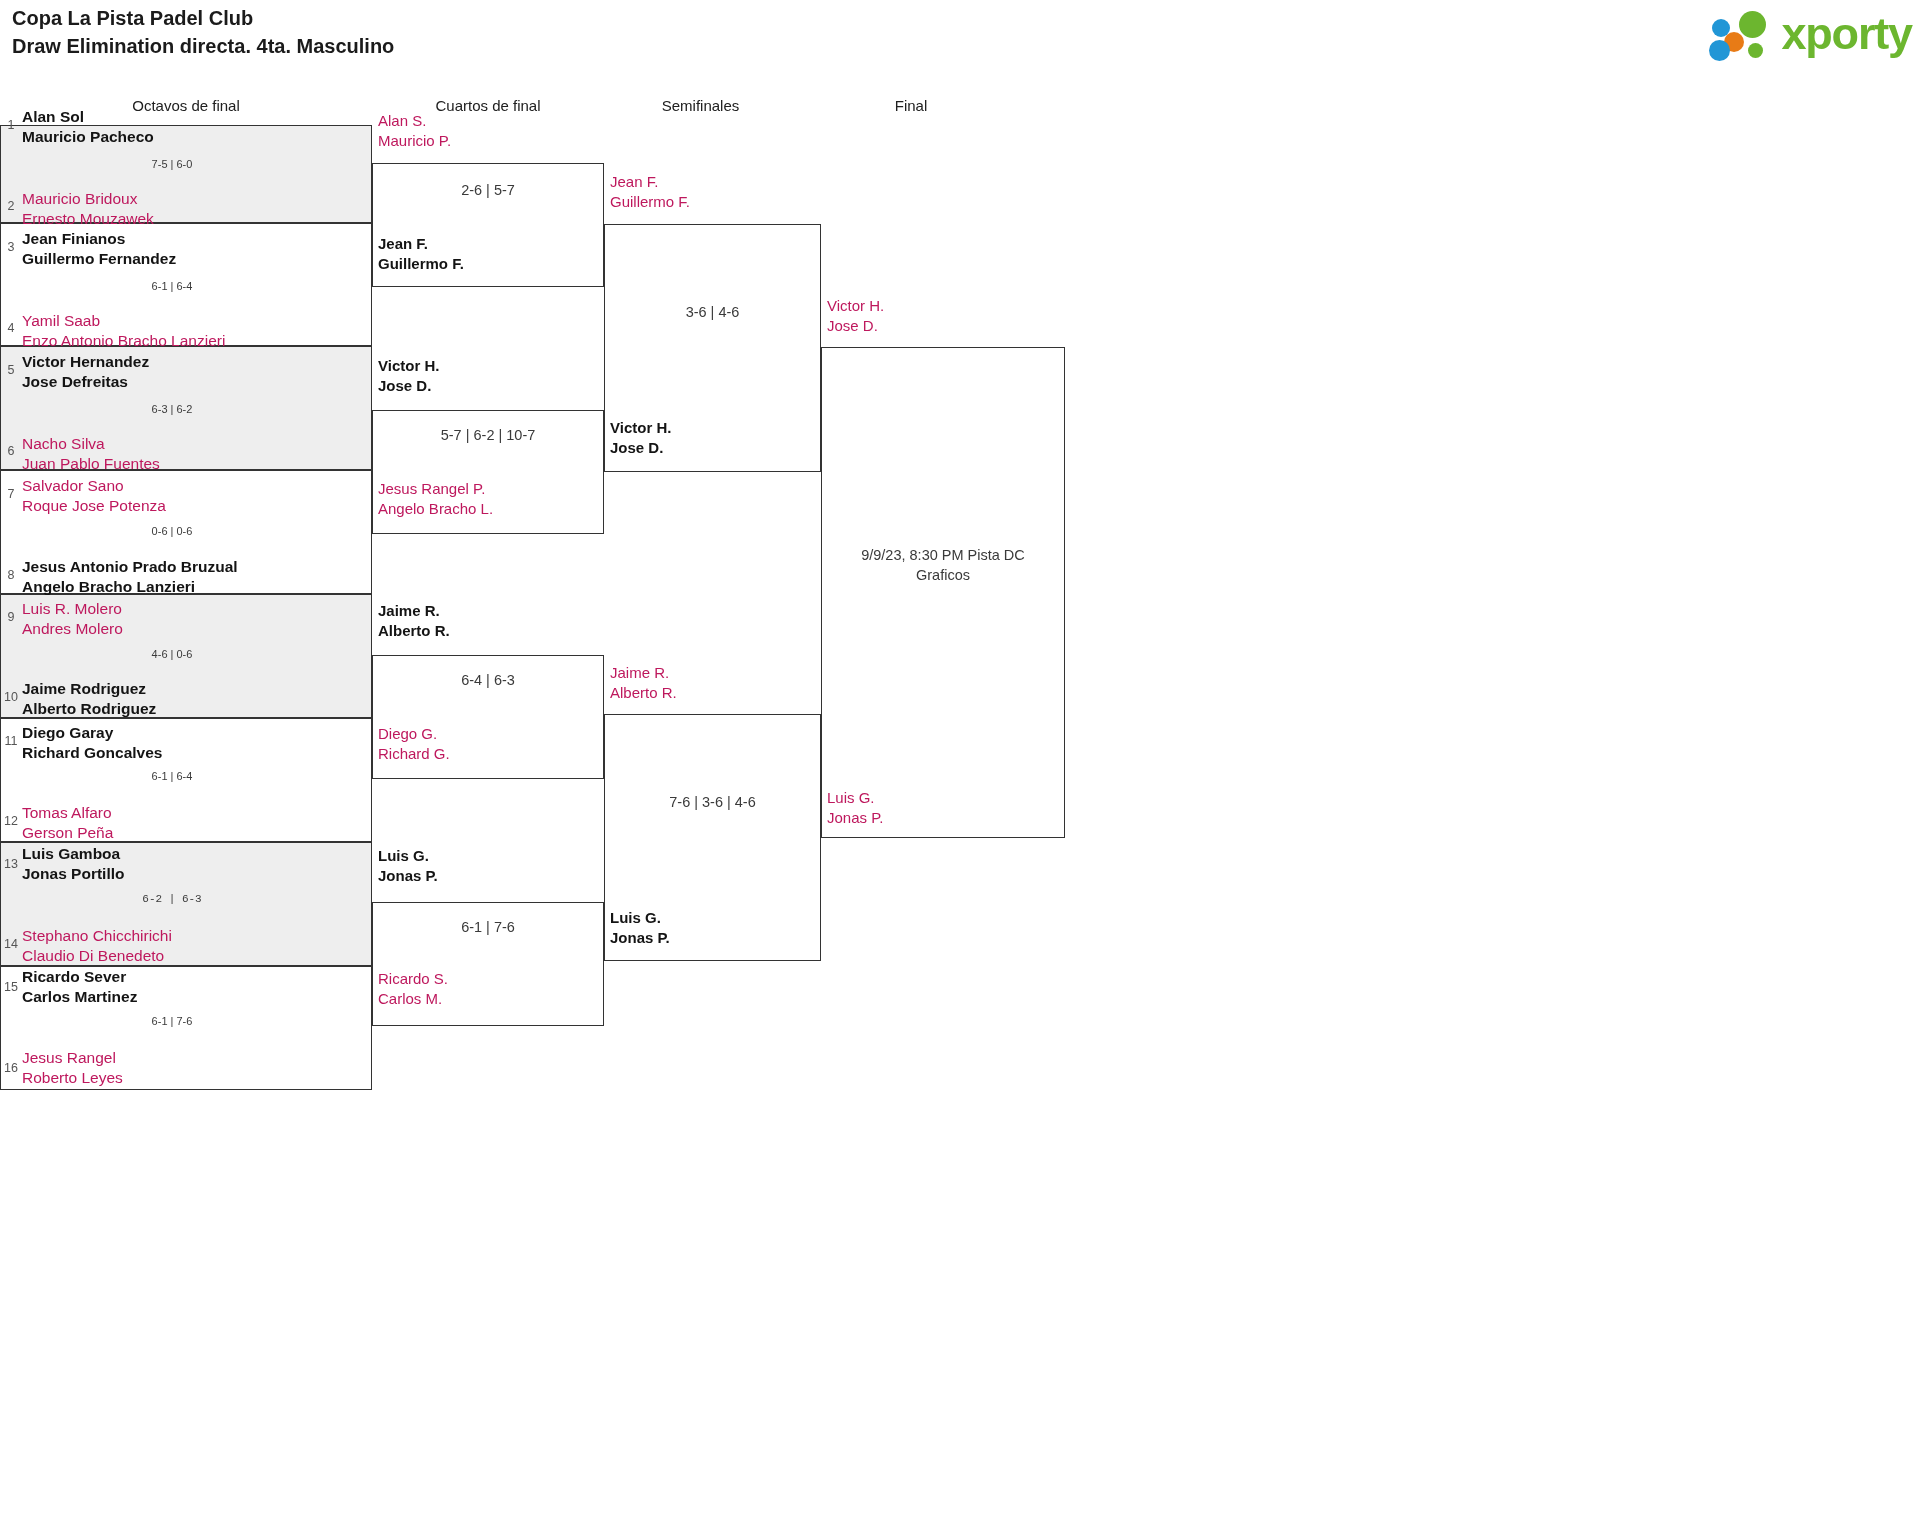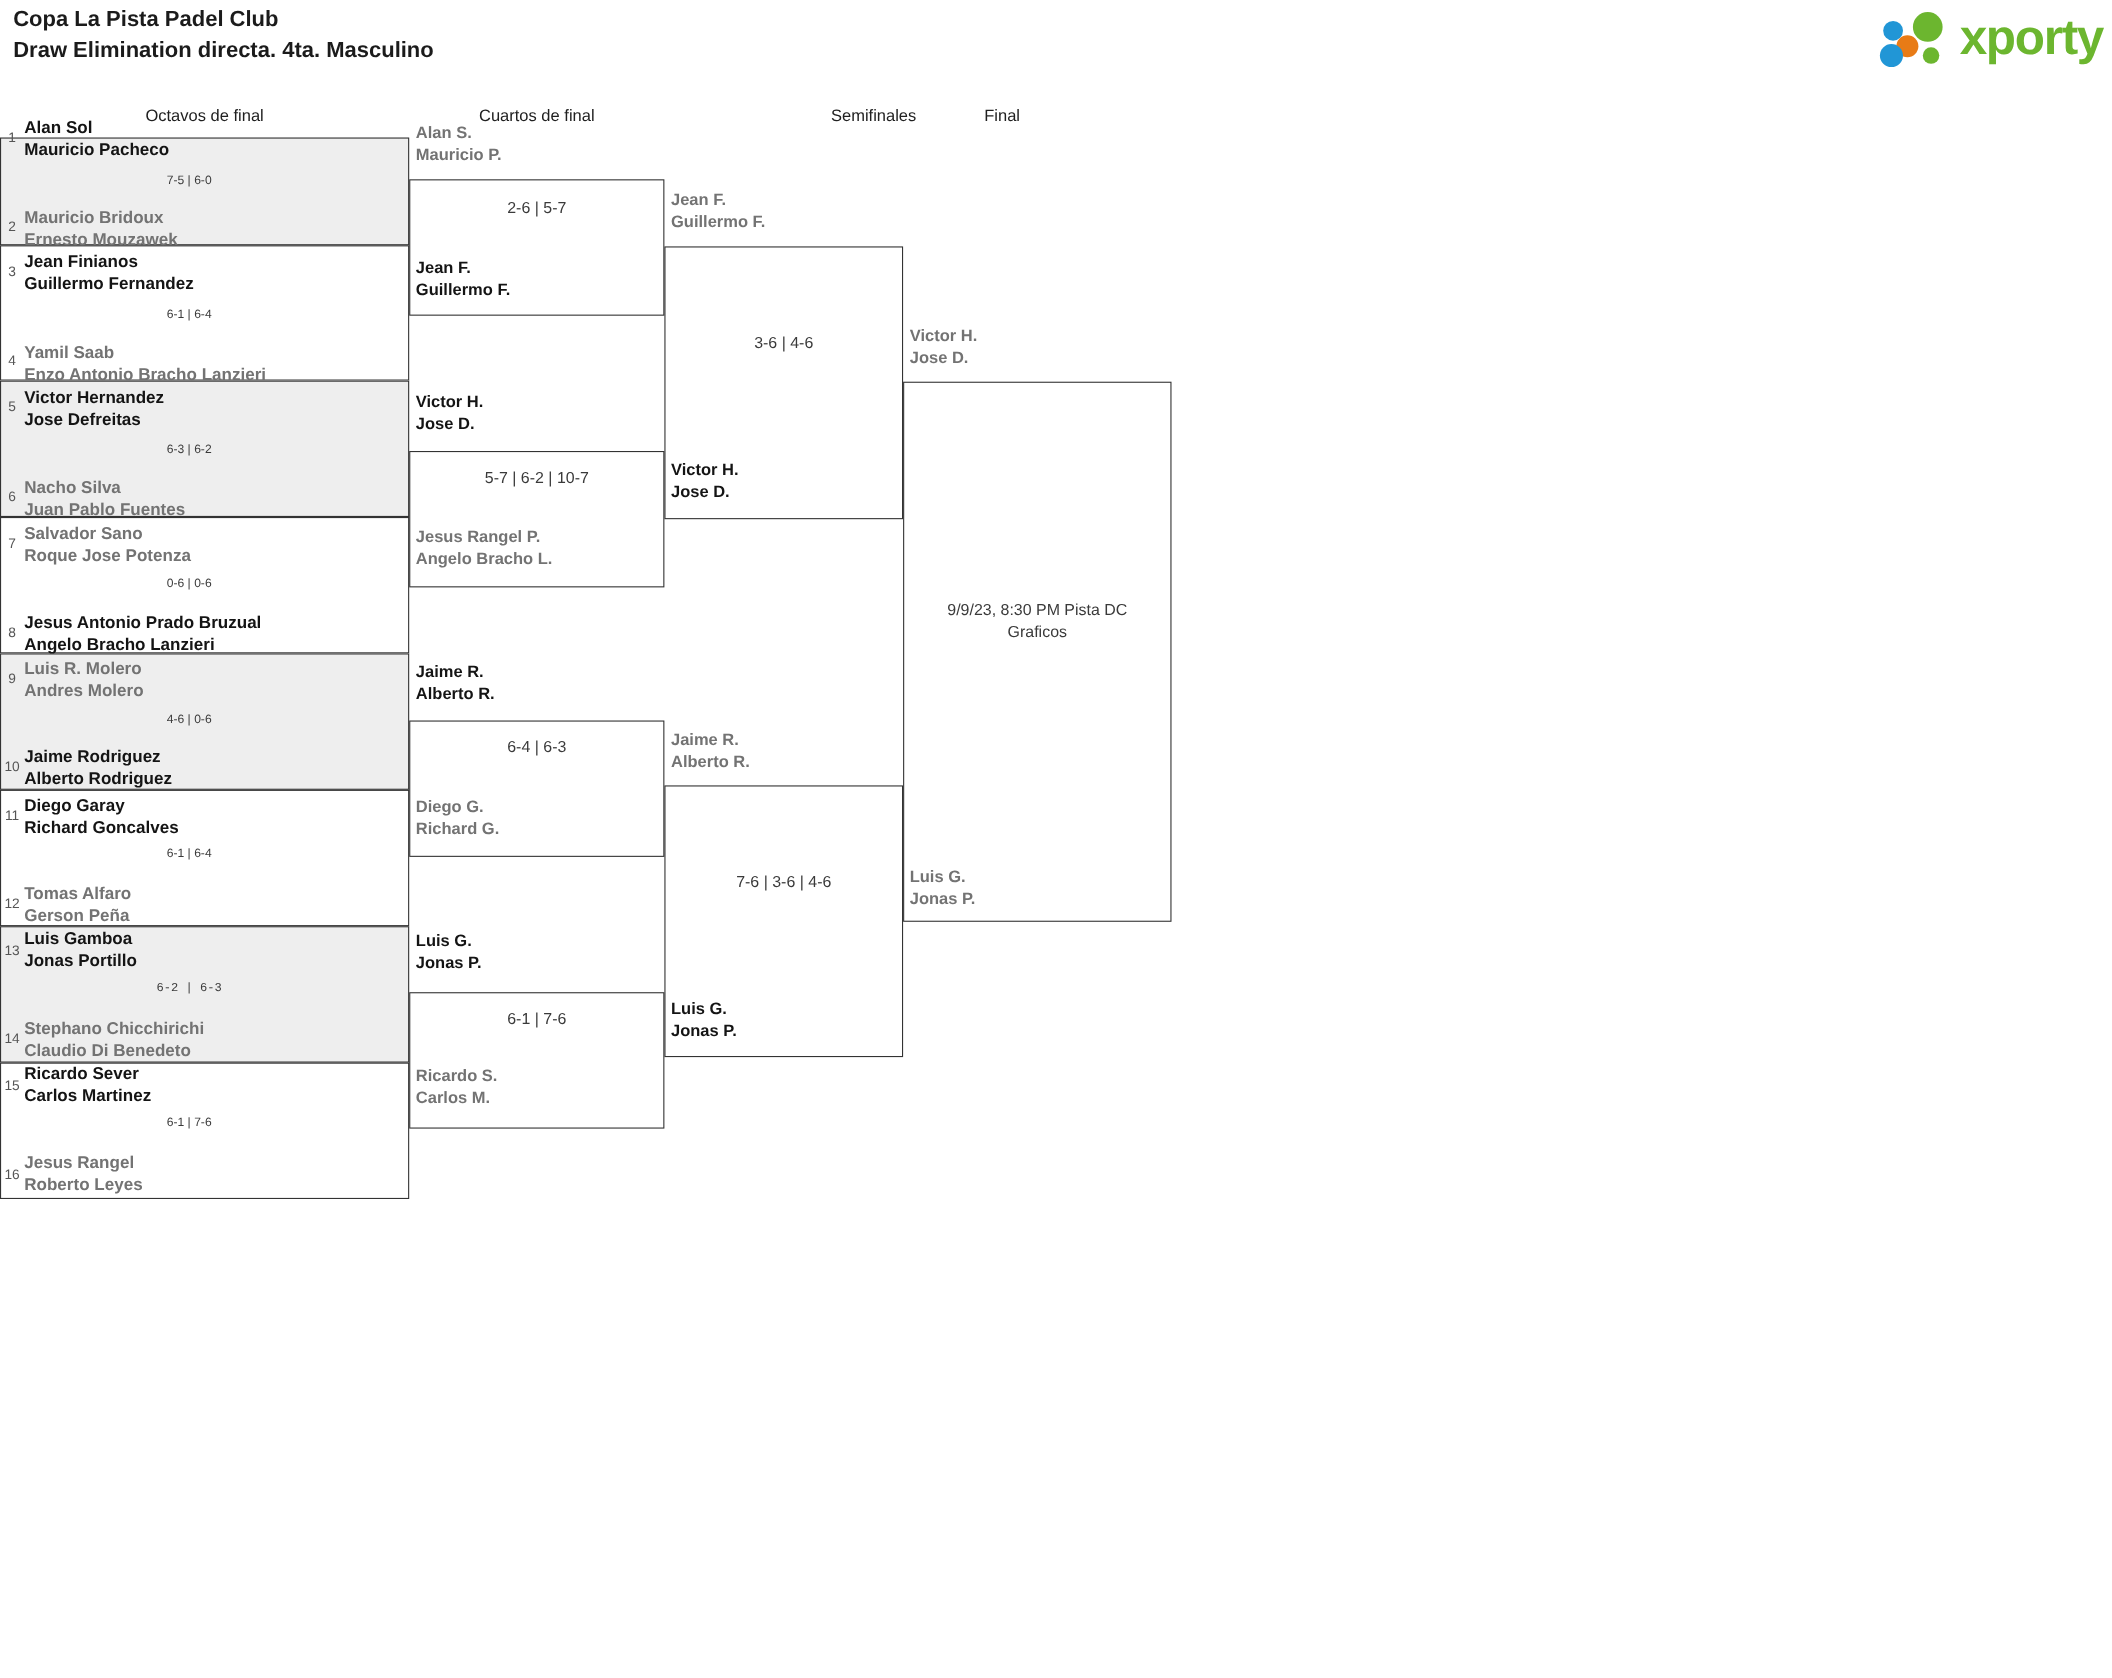--- a/index.html
+++ b/index.html
@@ -24,21 +24,21 @@
   
   #bracket{position:absolute;left:0;top:0;width:1180px;height:1400px;}
 
   .box{position:absolute;box-sizing:border-box;border:1.4px solid #333;}
   .box.shade{background:#eeeeee;}
 
   
   .team{position:absolute;box-sizing:border-box;line-height:1.31;white-space:nowrap;}
   .team .nm{display:block;}
   .team.win .nm{font-weight:700;color:#141414;}
-  .team.lose .nm{font-weight:700;color:#737373;}
+  .team.lose .nm{font-weight:400;color:#be185d;}
 
   .seed{position:absolute;font-size:12.5px;color:#555;width:22px;text-align:center;}
 
   .score{position:absolute;text-align:center;white-space:nowrap;color:#3a3a3a;}
 
   .r1 .team{font-size:15.5px;}
   .r1 .score{font-size:11px;}
   .r2 .team{font-size:15px;}
   .r2 .score{font-size:14.5px;}
   .r3 .team{font-size:15px;}
@@ -58,21 +58,21 @@
   <span class="dot" style="left:6px;top:10px;width:18px;height:18px;background:#2196d6;"></span>
   <span class="dot" style="left:18px;top:23px;width:20px;height:20px;background:#e87b16;"></span>
   <span class="dot" style="left:3px;top:31px;width:21px;height:21px;background:#2196d6;"></span>
   <span class="dot" style="left:33px;top:2px;width:27px;height:27px;background:#6cb62f;"></span>
   <span class="dot" style="left:42px;top:34px;width:15px;height:15px;background:#6cb62f;"></span>
   <span class="wordmark">xporty</span>
 </div>
 
 <div class="round-title" style="left:0px;top:97px;width:372px;">Octavos de final</div>
 <div class="round-title" style="left:372px;top:97px;width:232px;">Cuartos de final</div>
-<div class="round-title" style="left:616px;top:97px;width:217px;text-align:right;">Semifinales</div>
+<div class="round-title" style="left:592px;top:97px;width:217px;">Semifinales</div>
 <div class="round-title" style="left:821px;top:97px;width:180px;">Final</div>
 
 <div id="bracket">
 
   <div class="r1">
 
     <div class="box shade" style="left:0px;top:125px;width:372px;height:98px;"></div>
     <div class="box" style="left:0px;top:223px;width:372px;height:123px;"></div>
     <div class="box shade" style="left:0px;top:346px;width:372px;height:124px;"></div>
     <div class="box" style="left:0px;top:470px;width:372px;height:124px;"></div>

